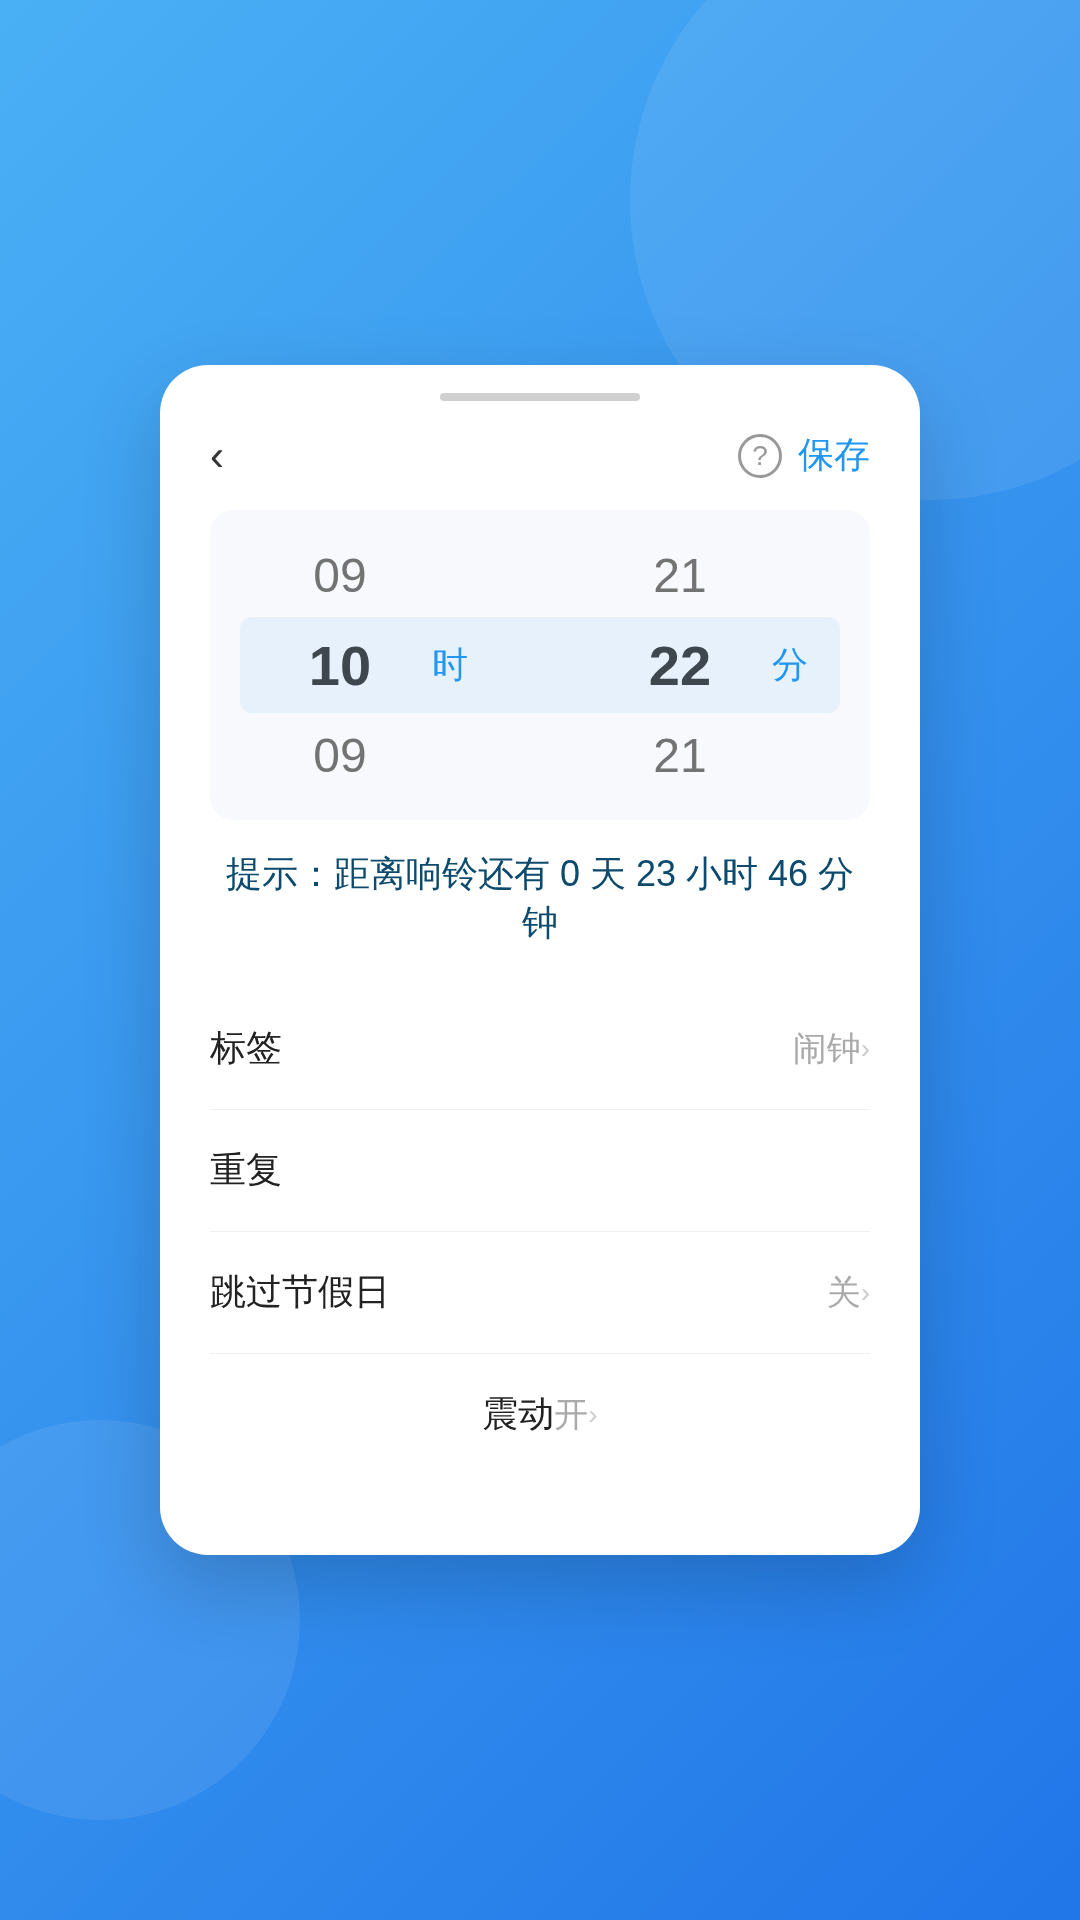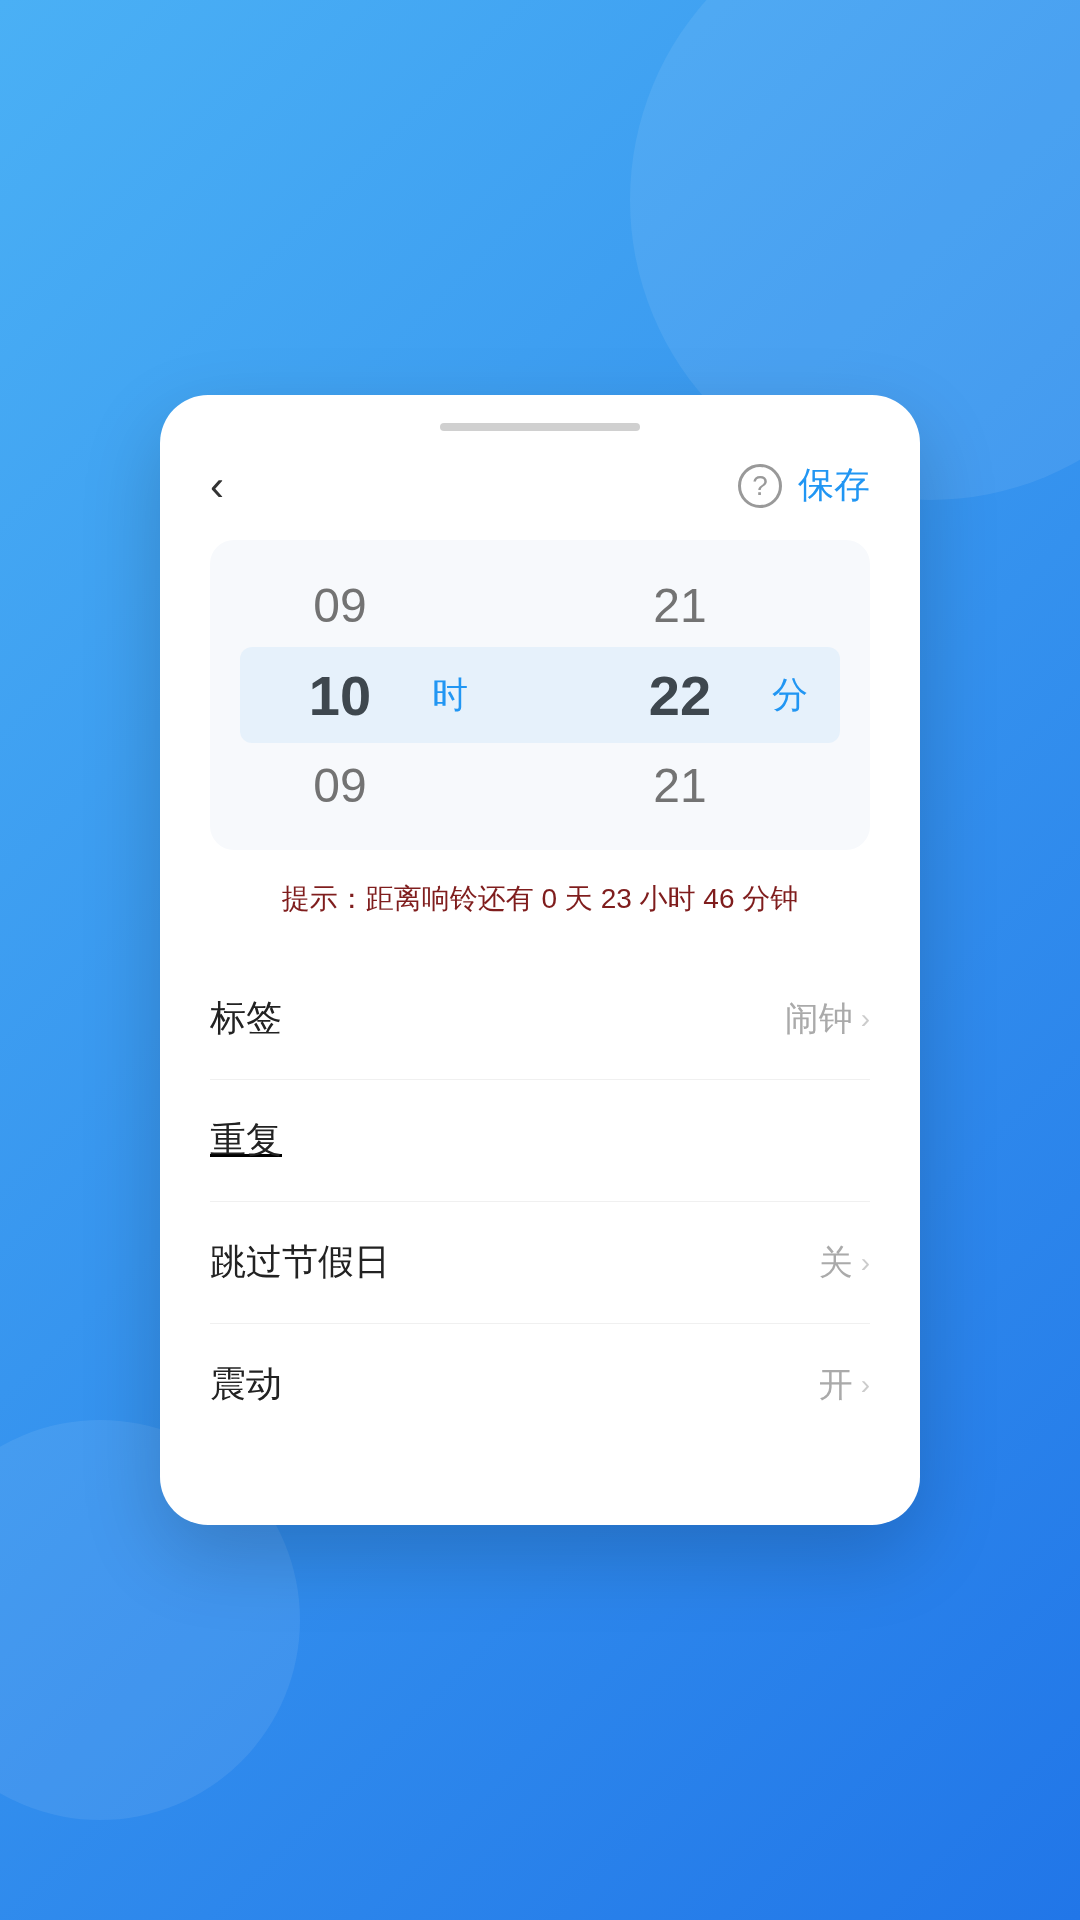--- a/index.html
+++ b/index.html
@@ -157,69 +157,68 @@
       width: 60px;
     }
 
     .picker-spacer {
       width: 120px;
     }
 
     
     .hint-text {
       text-align: center;
-      font-size: 28px;
-      color: #7f1d1d;
+      font-size: 36px;
+      color: #0c4a6e;
       margin: 0 50px 40px 50px;
     }
 
     
     .settings-section {
       padding: 0 50px;
     }
 
     .setting-row {
       display: flex;
       align-items: center;
       justify-content: space-between;
       padding: 36px 0;
       border-bottom: 1px solid #f0f0f0;
     }
 
     .setting-row:last-child {
       border-bottom: none;
+      justify-content: center;
     }
 
     .setting-label {
       font-size: 36px;
       color: #222;
       font-weight: 500;
     }
 
     .setting-value {
       display: flex;
       align-items: center;
-      gap: 8px;
       font-size: 34px;
       color: #aaa;
     }
 
     .chevron {
       font-size: 28px;
       color: #ccc;
     }
 
     
     .repeat-row {
       display: flex;
       align-items: flex-end;
       padding: 36px 0;
       border-bottom: 1px solid #f0f0f0;
       gap: 16px;
-      text-decoration: underline;
     }
 
     .repeat-label {
       font-size: 36px;
       color: #222;
       font-weight: 500;
       min-width: 120px;
     }
 
     .days-container {

